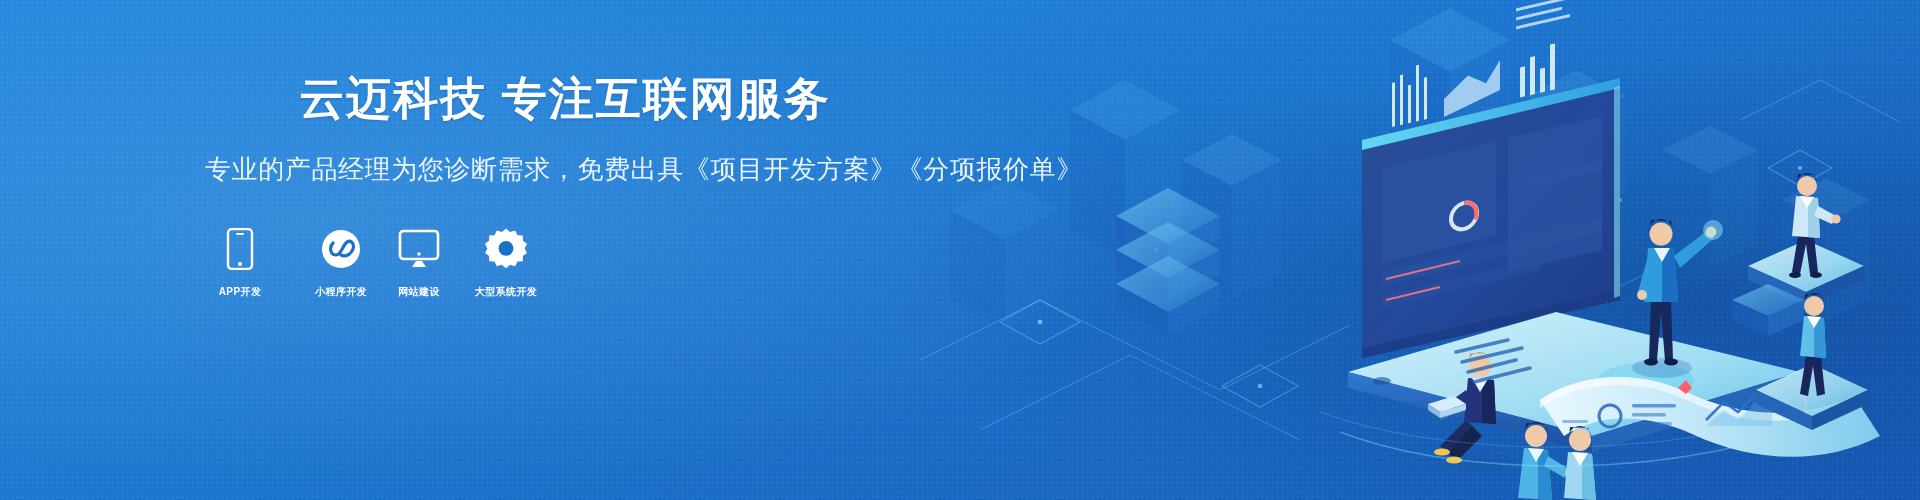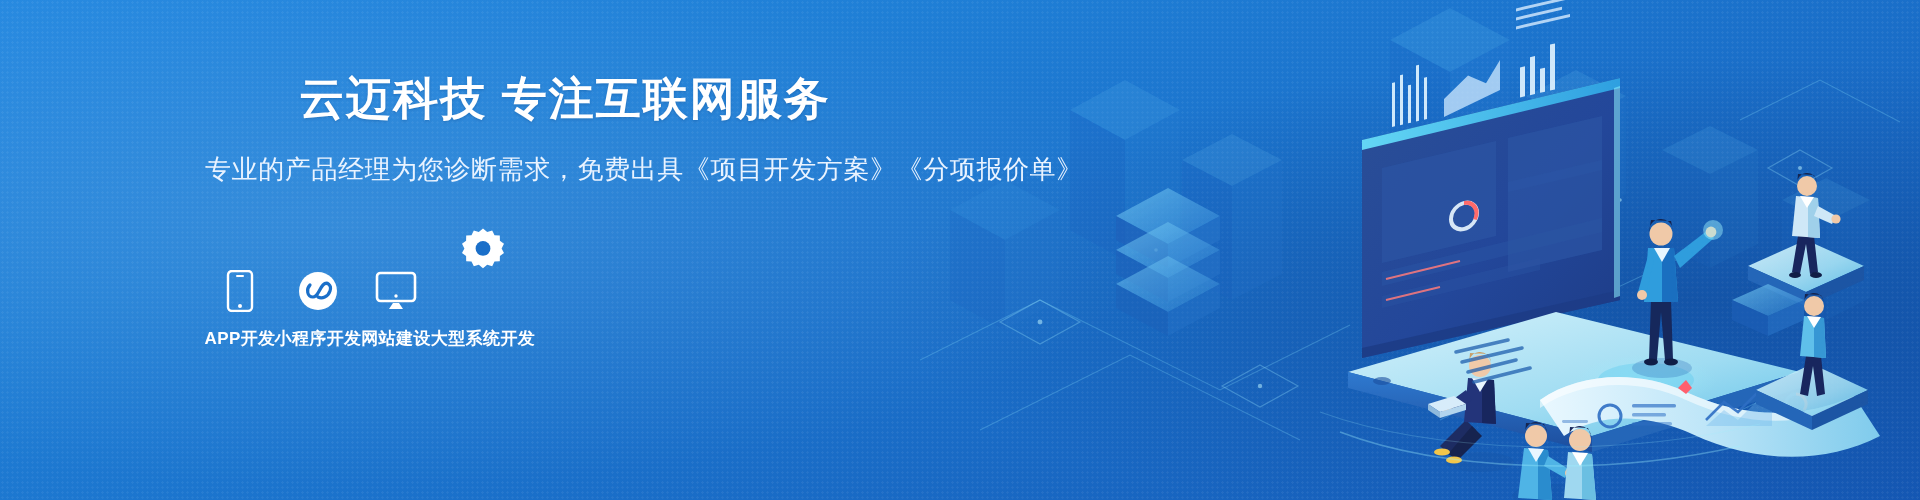--- a/index.html
+++ b/index.html
@@ -75,30 +75,30 @@
   }
   .service .glyph {
     height: 42px;
     display: flex;
     align-items: flex-end;
     justify-content: center;
   }
   .service .caption {
     margin-top: 15px;
     color: #ffffff;
-    font-size: 17px;
+    font-size: 10px;
     font-weight: bold;
     letter-spacing: 0.4px;
     white-space: nowrap;
   }
   .svc-0 { width: 74px; }
-  .svc-1 { width: 78px; }
+  .svc-1 { width: 78px; margin-left: 23px; }
   .svc-2 { width: 80px; }
   .svc-3 { width: 74px; }
-  .svc-4 { width: 96px; gap: 42px; }
+  .svc-4 { width: 96px; }
 
   
   .illus {
     position: absolute;
     right: 0; top: 0;
     width: 1000px; height: 500px;
     z-index: 3;
   }
   .illus svg { display: block; width: 1000px; height: 500px; }
 </style>

